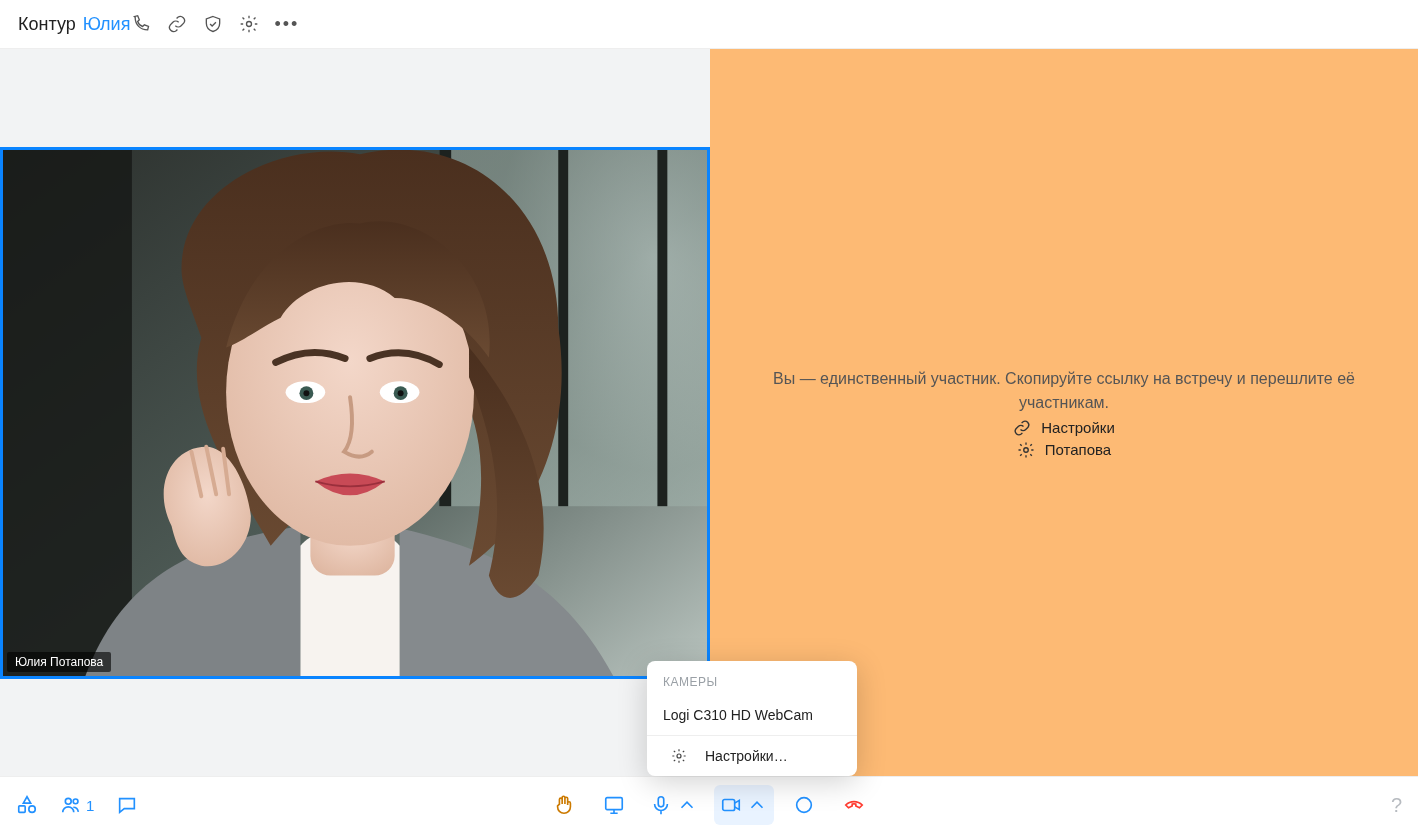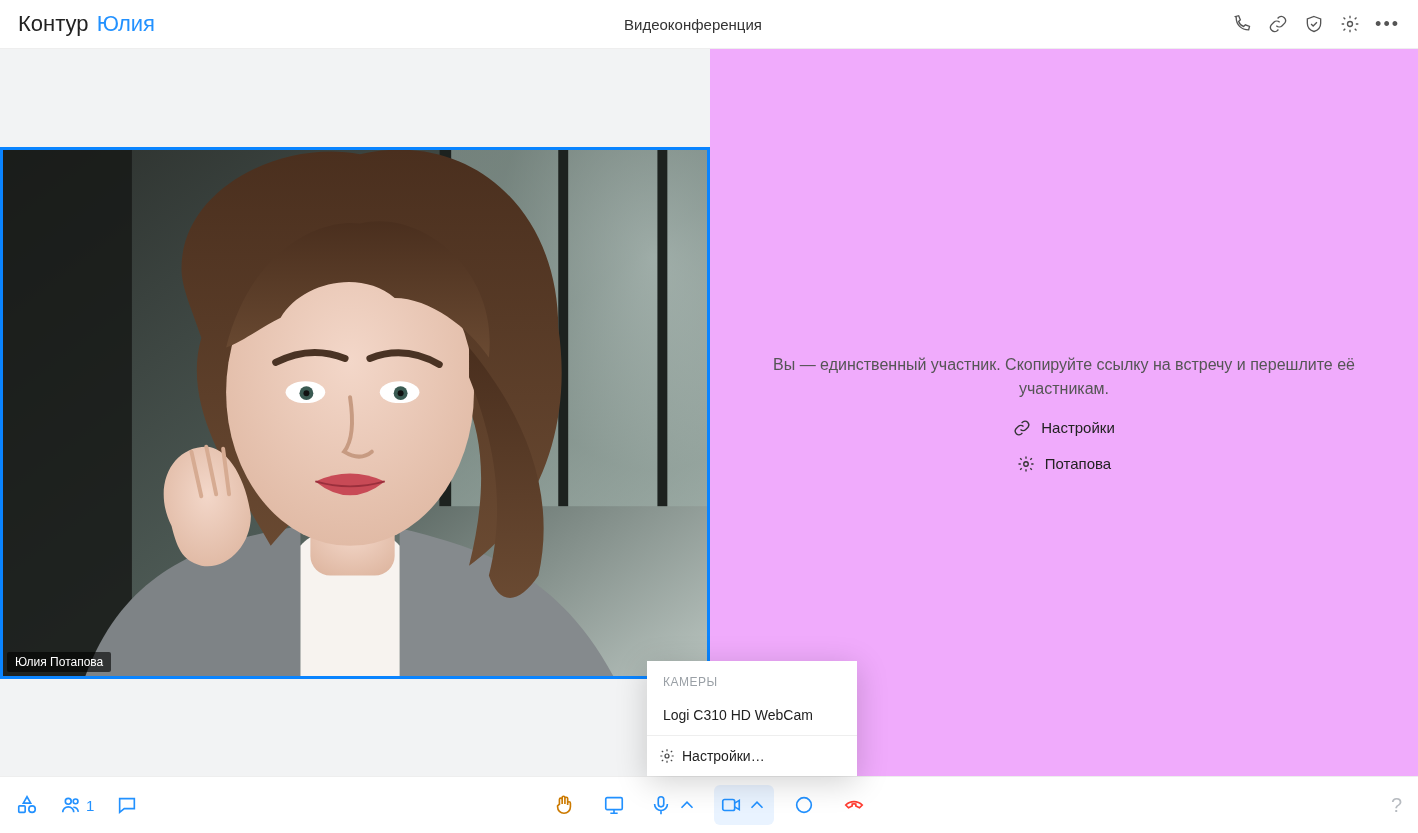--- a/index.html
+++ b/index.html
@@ -11,49 +11,49 @@
     --footer-h:56px;
     --bg:#fff;
     --panel-bg:#f2f3f4;
     --red:#ff3b30;
   }
   html,body{margin:0;padding:0;height:100%;font-family:"Segoe UI",Arial,Helvetica,sans-serif;color:var(--text);background:var(--bg);}
   body{display:flex;flex-direction:column;width:1418px;height:833px;overflow:hidden;}
 
   
   .header{height:var(--header-h);display:flex;align-items:center;padding:0 18px;border-bottom:1px solid #eee;}
-  .logo{display:flex;align-items:baseline;font-size:22px;font-weight:400;}
+  .logo{display:flex;align-items:baseline;font-size:18px;font-weight:400;}
   .logo .brand1{color:#222;font-weight:400;}
   .logo .brand2{color:var(--blue);margin-left:2px;}
   .header-title{flex:1;text-align:center;font-size:15px;color:#333;}
   .header-actions{display:flex;gap:14px;align-items:center;}
   .hicon{width:22px;height:22px;display:flex;align-items:center;justify-content:center;color:#555;cursor:pointer;}
   .hicon svg{width:20px;height:20px;stroke:#555;fill:none;stroke-width:1.6;}
   .more-dots{letter-spacing:2px;font-size:18px;color:#555;cursor:pointer;}
 
   
   .main{flex:1;display:flex;flex-direction:column;background:var(--panel-bg);position:relative;}
   .stage{flex:1;display:flex;align-items:center;}
   .video-col{flex:0 0 50%;display:flex;align-items:center;justify-content:flex-start;}
   .video-tile{position:relative;width:710px;height:532px;border:3px solid var(--blue-accent);box-sizing:border-box;overflow:hidden;background:#333;}
   .video-tile svg.portrait{width:100%;height:100%;display:block;}
   .name-chip{position:absolute;left:4px;bottom:4px;background:rgba(0,0,0,.6);color:#fff;font-size:12px;padding:3px 8px;border-radius:2px;margin-top:8px;}
 
-  .info-col{flex:1;background:#f0abfc;align-self:stretch;display:flex;flex-direction:column;align-items:center;justify-content:center;gap:18px;padding:0 40px;}
+  .info-col{flex:1;background:#fdba74;align-self:stretch;display:flex;flex-direction:column;align-items:center;justify-content:center;gap:4px;padding:0 40px;}
   .info-text{color:#555;font-size:16px;text-align:center;max-width:640px;line-height:1.5;}
   .info-action{display:flex;align-items:center;gap:10px;color:#222;font-size:15px;cursor:pointer;}
   .info-action svg{width:18px;height:18px;stroke:#333;fill:none;stroke-width:1.8;}
 
   
-  .camera-popup{position:absolute;bottom:0px;left:647px;width:210px;background:#fff;border-radius:0;box-shadow:0 6px 30px rgba(0,0,0,.18);overflow:hidden;font-size:14px;z-index:20;}
+  .camera-popup{position:absolute;bottom:0px;left:647px;width:210px;background:#fff;border-radius:8px;box-shadow:0 6px 30px rgba(0,0,0,.18);overflow:hidden;font-size:14px;z-index:20;}
   .camera-popup .section-title{color:#9aa0a6;font-size:12px;letter-spacing:.5px;padding:14px 16px 6px;}
   .camera-popup .opt{padding:12px 16px;display:flex;align-items:flex-end;justify-content:space-between;cursor:pointer;}
   .camera-popup .check{color:var(--blue);}
   .camera-popup .divider{height:1px;background:#eee;margin:0;}
-  .camera-popup .settings{display:flex;align-items:center;gap:7px;padding:12px 12px;cursor:pointer;}
+  .camera-popup .settings{display:flex;align-items:center;gap:18px;padding:12px 24px;cursor:pointer;}
   .camera-popup .settings svg{width:16px;height:16px;stroke:#444;fill:none;stroke-width:1.8;}
 
   
   .footer{height:var(--footer-h);background:#fff;border-top:1px solid #eee;display:flex;align-items:center;padding:0 16px;position:relative;z-index:5;}
   .footer-left{display:flex;align-items:center;gap:22px;}
   .fbtn{display:flex;align-items:center;gap:4px;color:var(--blue);cursor:pointer;}
   .fbtn svg{width:22px;height:22px;stroke:var(--blue);fill:none;stroke-width:1.8;}
   .fbtn .count{font-size:15px;color:var(--blue);}
 
   .footer-center{position:absolute;left:50%;transform:translateX(-50%);display:flex;align-items:center;gap:10px;}
@@ -70,21 +70,20 @@
 </style>
 </head>
 <body>
 
 <div class="header">
   <div class="logo">
     <span class="brand1">Контур</span>
     <span>&nbsp;</span>
     <span class="brand2">Юлия</span>
   </div>
-  <div class="header-title">Видеоконференция</div>
   <div class="header-actions">
     <div class="hicon">
       <svg viewBox="0 0 24 24">
           <path d="M5 4c0 9 6 15 15 15l1-4-5-2-2 2c-3-1-5-3-6-6l2-2-2-5-4 1z"></path>
         </svg>
     </div>
     <div class="hicon">
       <svg viewBox="0 0 24 24">
           <path d="M10 14a5 5 0 0 0 7 0l3-3a5 5 0 0 0-7-7l-1.5 1.5"></path>
           <path d="M14 10a5 5 0 0 0-7 0l-3 3a5 5 0 0 0 7 7l1.5-1.5"></path>

